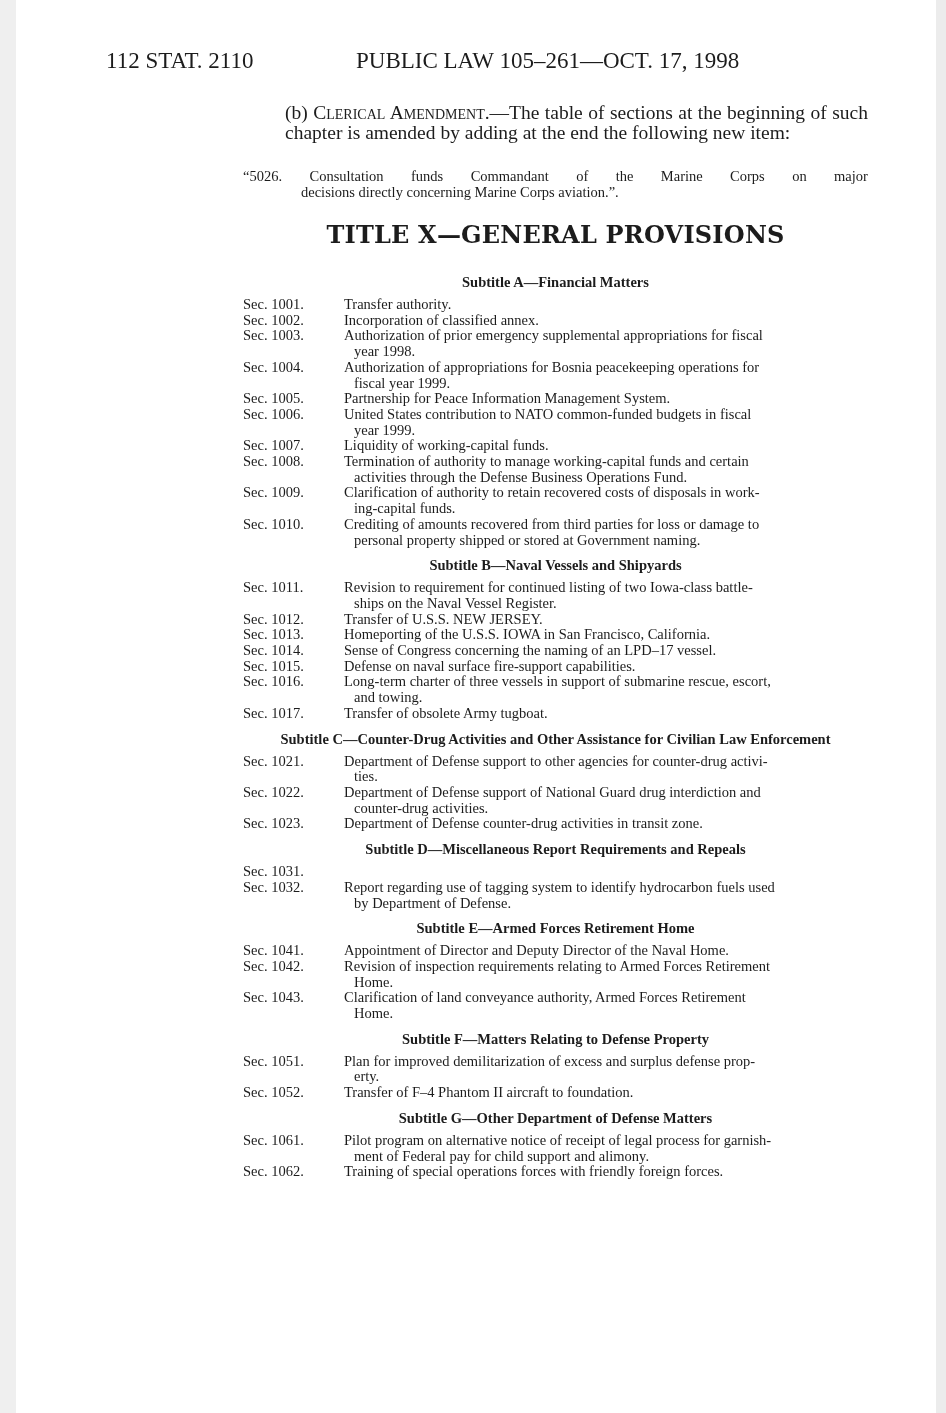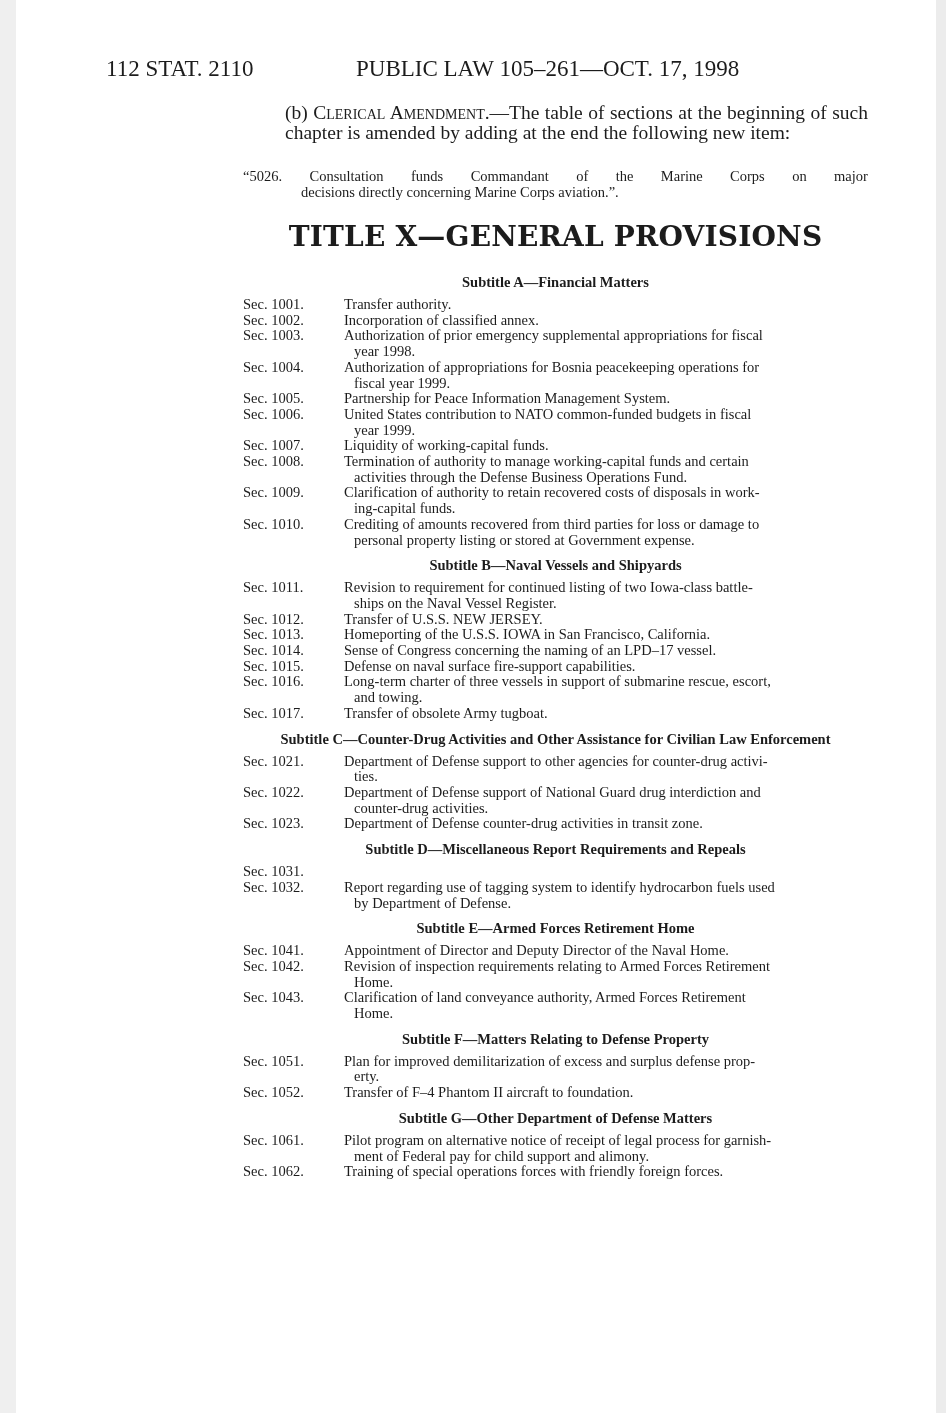--- a/index.html
+++ b/index.html
@@ -2,30 +2,30 @@
 <html><head>
 <meta charset="utf-8">
 <style>
   html, body { margin: 0; padding: 0; }
   body {
     width: 946px; height: 1413px; background: #ffffff; position: relative; overflow: hidden;
     font-family: "Liberation Serif", "DejaVu Serif", serif; color: #1c1c1c;
   }
   .edge-left { position: absolute; left: 0; top: 0; width: 16px; height: 1413px; background: #efefef; }
   .edge-right { position: absolute; right: 0; top: 0; width: 10px; height: 1413px; background: #ececec; }
-  .page-header { position: absolute; top: 56px; left: 106px; width: 760px; height: 30px; font-size: 23px; }
+  .page-header { position: absolute; top: 48px; left: 106px; width: 760px; height: 30px; font-size: 23px; }
   .page-header .stat { position: absolute; left: 0; top: 0; }
   .page-header .law { position: absolute; left: 250px; top: 0; }
   .amend { position: absolute; left: 243px; top: 103px; width: 625px; font-size: 19.5px; line-height: 20px; text-align: justify; }
   .amend .indent { padding-left: 42px; }
   .sc { font-variant: small-caps; }
   .newitem { position: absolute; left: 243px; top: 168px; width: 625px; font-size: 14.5px; line-height: 16px; }
   .newitem .l1 { display: flex; justify-content: space-between; }
   .newitem .l2 { padding-left: 58px; }
-  .title-x { position: absolute; left: 243px; top: 220px; width: 625px; text-align: center; font-weight: bold; font-size: 28px; letter-spacing: 0.2px; font-family: "DejaVu Serif", serif; transform: scaleX(1.0); }
+  .title-x { position: absolute; left: 243px; top: 220px; width: 625px; text-align: center; font-weight: bold; font-size: 24px; letter-spacing: 0.2px; font-family: "DejaVu Serif", serif; transform: scaleX(1.0); }
   .toc { position: absolute; left: 243px; top: 273px; width: 625px; font-size: 14.5px; line-height: 15.7px; }
   .subtitle { text-align: center; font-weight: bold; font-size: 14.5px; margin: 0 0 5px 0; line-height: 19px; }
   .subtitle.gap { margin-top: 8px; }
   .sec { display: flex; gap: 24px; }
   .sec .num { white-space: nowrap; width: 77px; flex: none; }
   .sec .txt { flex: 1; text-align: justify; text-align-last: left; }
   .sec .txt .cont { display: block; padding-left: 10px; }
 </style>
 </head>
 <body>
@@ -93,21 +93,21 @@
     <div class="sec">
       <span class="num">Sec. 1008.</span>
       <span class="txt"><span>Termination of authority to manage working-capital funds and certain</span><span class="cont">activities through the Defense Business Operations Fund.</span></span>
     </div>
     <div class="sec">
       <span class="num">Sec. 1009.</span>
       <span class="txt"><span>Clarification of authority to retain recovered costs of disposals in work-</span><span class="cont">ing-capital funds.</span></span>
     </div>
     <div class="sec">
       <span class="num">Sec. 1010.</span>
-      <span class="txt"><span>Crediting of amounts recovered from third parties for loss or damage to</span><span class="cont">personal property listing or stored at Government expense.</span></span>
+      <span class="txt"><span>Crediting of amounts recovered from third parties for loss or damage to</span><span class="cont">personal property shipped or stored at Government naming.</span></span>
     </div>
     <div class="subtitle gap">Subtitle B—Naval Vessels and Shipyards</div>
     <div class="sec">
       <span class="num">Sec. 1011.</span>
       <span class="txt"><span>Revision to requirement for continued listing of two Iowa-class battle-</span><span class="cont">ships on the Naval Vessel Register.</span></span>
     </div>
     <div class="sec">
       <span class="num">Sec. 1012.</span>
       <span class="txt"><span>Transfer of U.S.S. NEW JERSEY.</span></span>
     </div>

